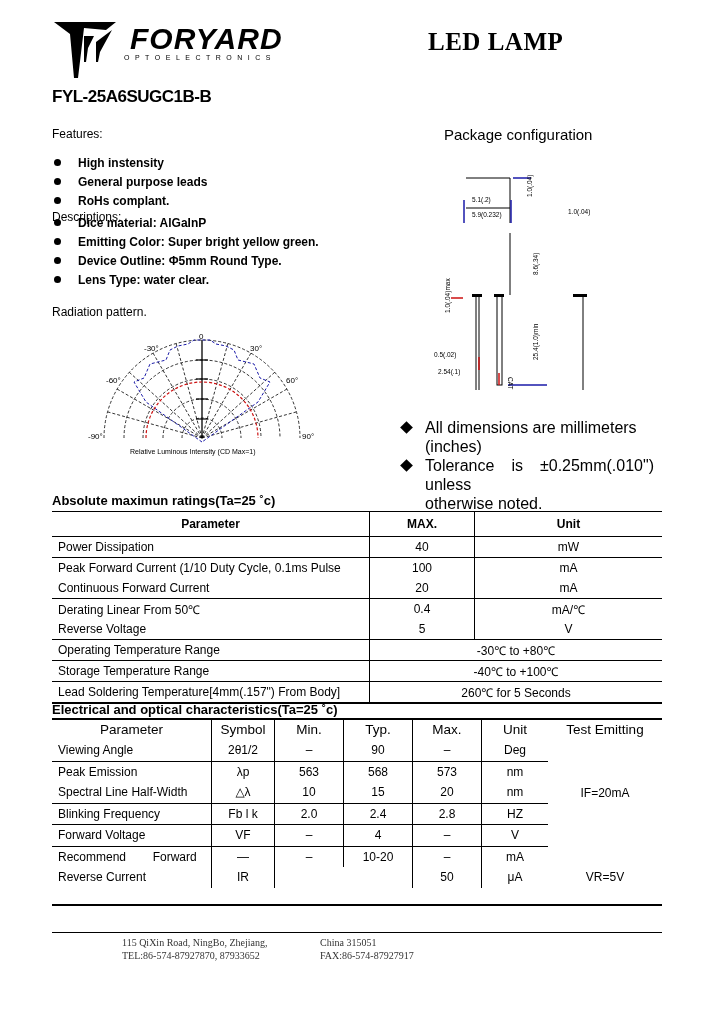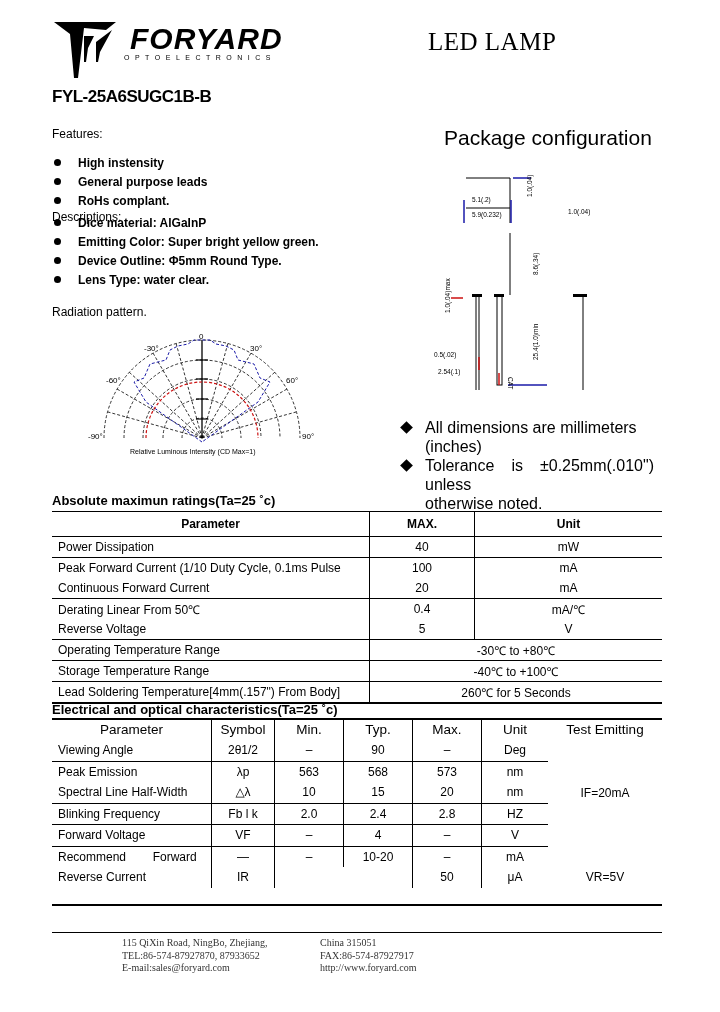--- a/index.html
+++ b/index.html
@@ -1,26 +1,26 @@
 <!DOCTYPE html>
 <html><head>
 <meta charset="utf-8">
 <style>
   html,body{margin:0;padding:0;background:#fff;}
   body{width:720px;height:1012px;position:relative;overflow:hidden;font-family:"Liberation Sans",sans-serif;color:#000;}
   .abs{position:absolute;}
   .brand{left:122px;top:22px;font-family:"Liberation Sans",sans-serif;font-weight:bold;font-style:italic;font-size:30px;letter-spacing:1px;margin-left:8px;}
   .brand-sub{left:124px;top:54px;font-size:7px;letter-spacing:5.5px;}
-  .doc-title{left:428px;top:28px;font-family:"Liberation Serif",serif;font-weight:normal;font-size:25px;letter-spacing:0.5px;}
+  .doc-title{left:428px;top:28px;font-family:"Liberation Serif",serif;font-weight:bold;font-size:25px;letter-spacing:0.5px;}
   .part{left:52px;top:87px;font-size:17px;font-weight:bold;letter-spacing:-0.5px;}
   .sec{font-size:12px;}
   ul.bul{list-style:none;margin:0;padding:0;position:absolute;left:52px;font-size:12px;}
   ul.bul li{height:19px;display:flex;align-items:center;font-weight:bold;}
   ul.bul li .dot{width:7px;height:7px;border-radius:50%;background:#000;margin-left:2px;margin-right:17px;}
-  .pkg-title{left:444px;top:126px;font-size:21px;}
+  .pkg-title{left:444px;top:126px;font-size:15px;}
   .notes{left:400px;top:418px;width:254px;font-size:16px;line-height:19px;}
   .notes .row{display:flex;}
   .notes .dia{width:9px;height:9px;background:#000;transform:rotate(45deg);margin:5px 14px 0 2px;flex:none;}
   .notes .just{text-align:justify;text-align-last:justify;flex:1;}
   .tblt{font-size:13px;font-weight:bold;}
   table{border-collapse:collapse;position:absolute;font-size:12px;}
   table.t1{left:52px;top:511px;width:610px;}
   table.t1 td{height:20px;padding:0 6px;border-bottom:1px solid #000;}
   table.t1 td.c{text-align:center;}
   table.t1 tr.hd td{height:24px;border-top:1px solid #000;}
@@ -311,17 +311,13 @@
 <div class="abs" style="left:52px;top:932px;width:610px;height:1px;background:#000"></div>
 <div class="abs footer">
   <div class="r">
       <span class="a">115 QiXin Road, NingBo,    Zhejiang,</span>
       <span>China          315051</span>
     </div>
   <div class="r">
       <span class="a">TEL:86-574-87927870, 87933652</span>
       <span>FAX:86-574-87927917</span>
     </div>
-  <div class="r">
-      <span class="a">E-mail:sales@foryard.com</span>
-      <span>http://www.foryard.com</span>
-    </div>
 </div>
 
 </body></html>

